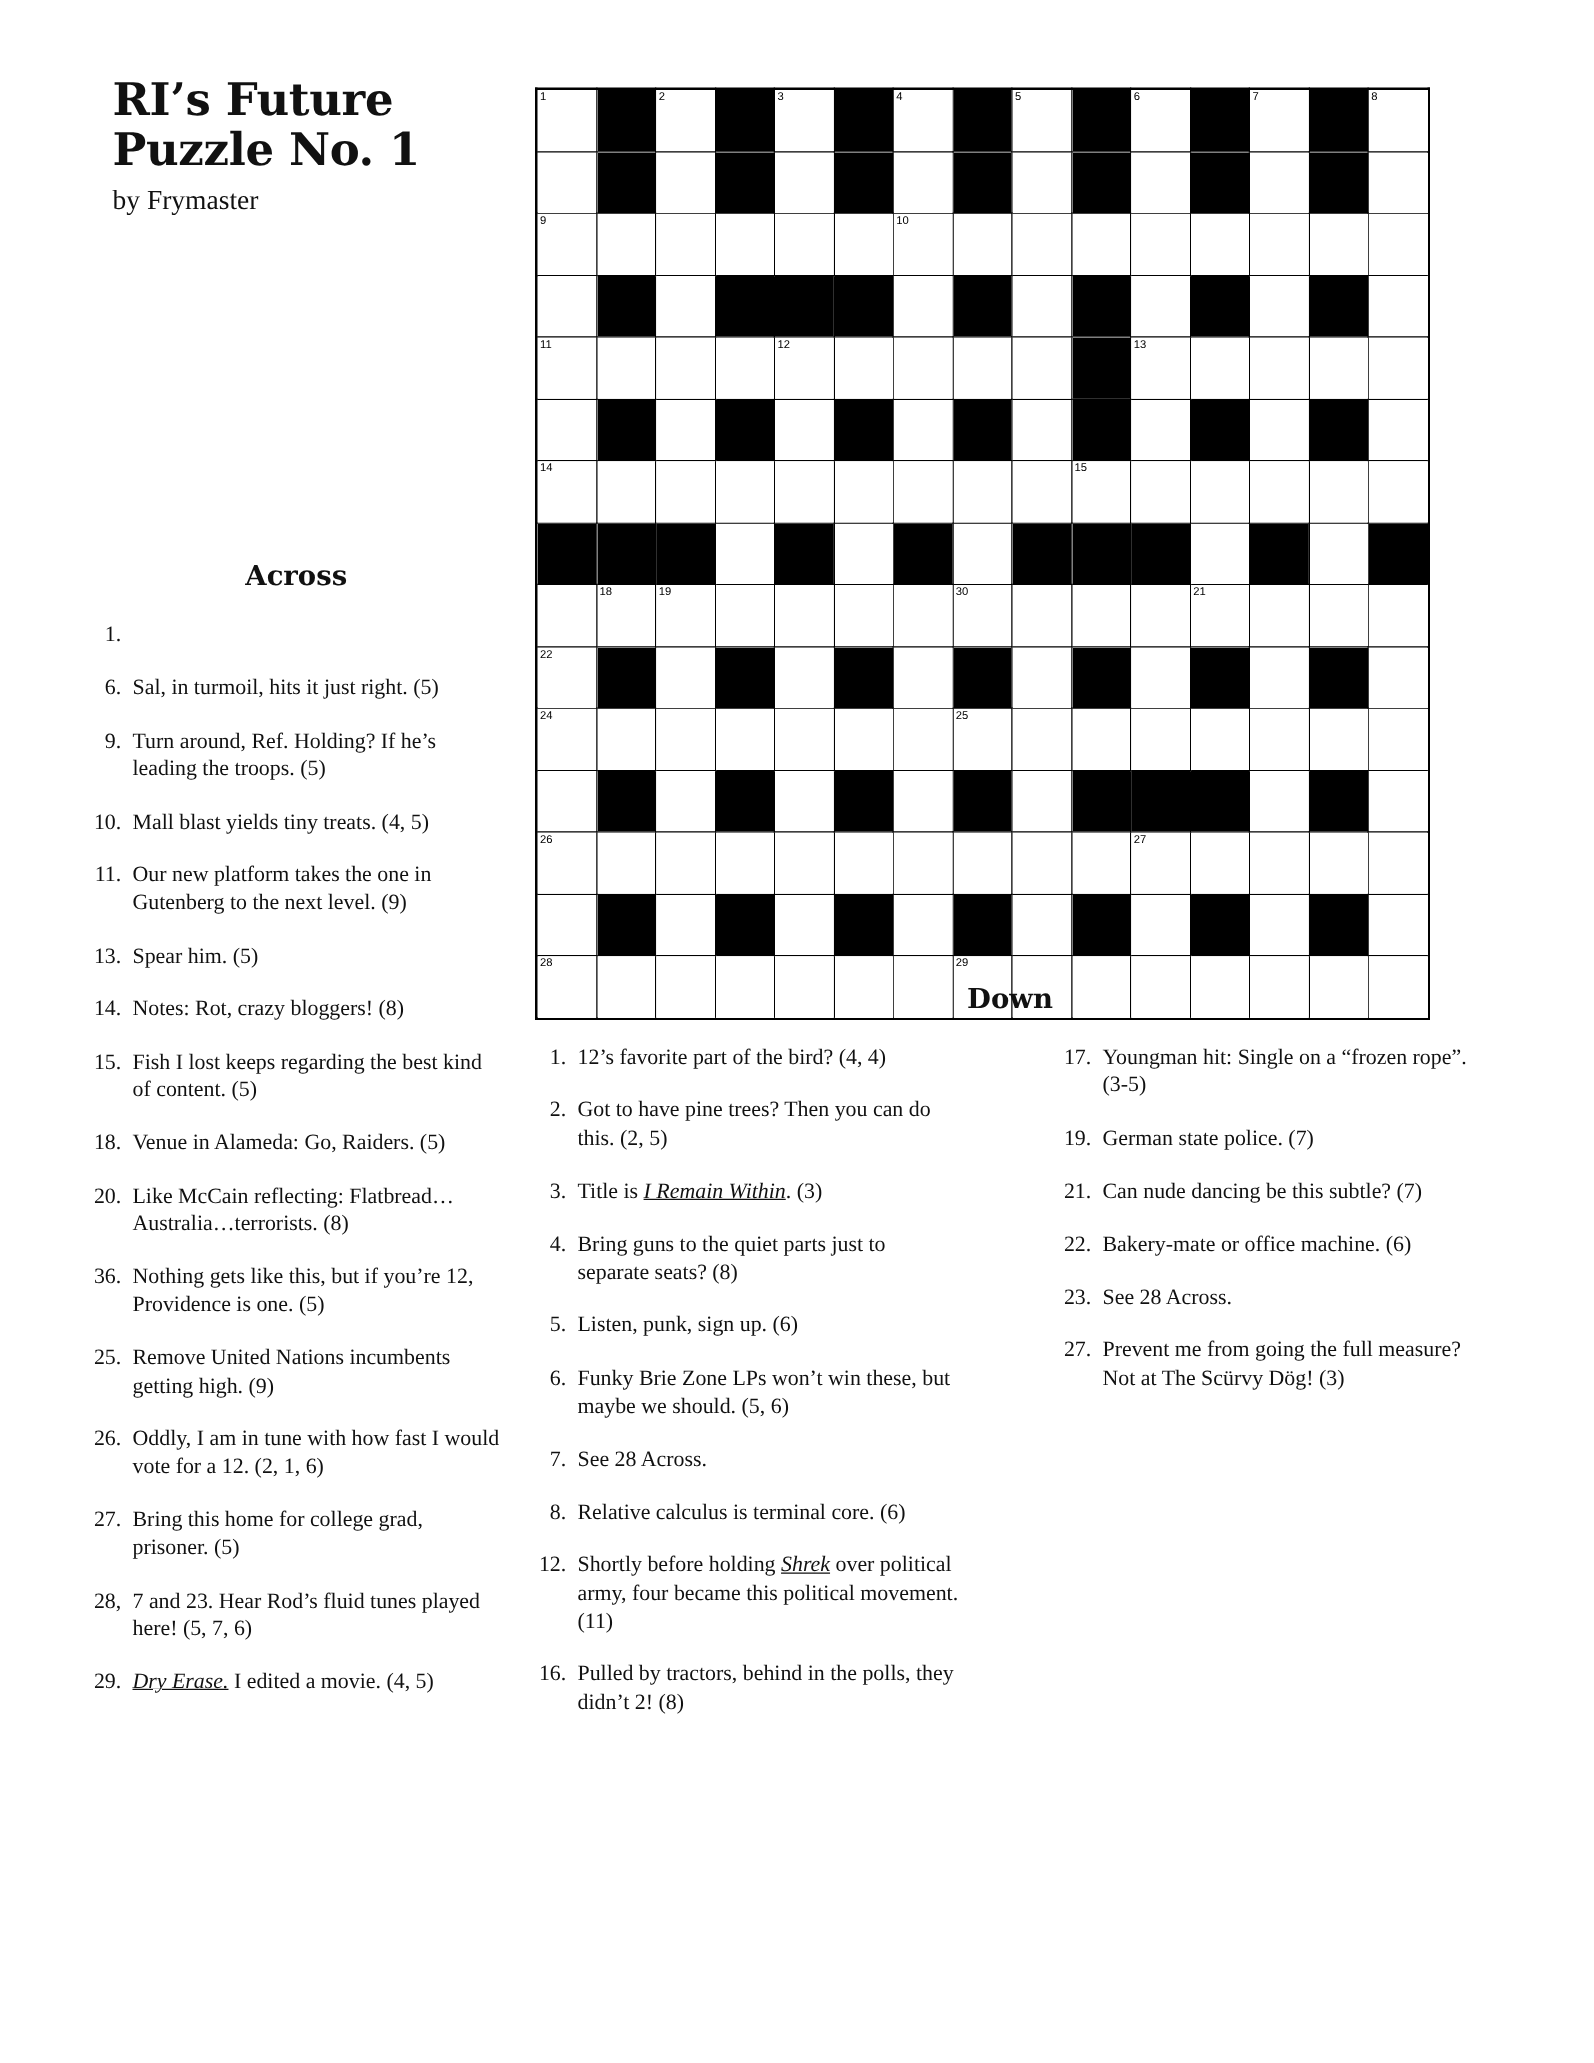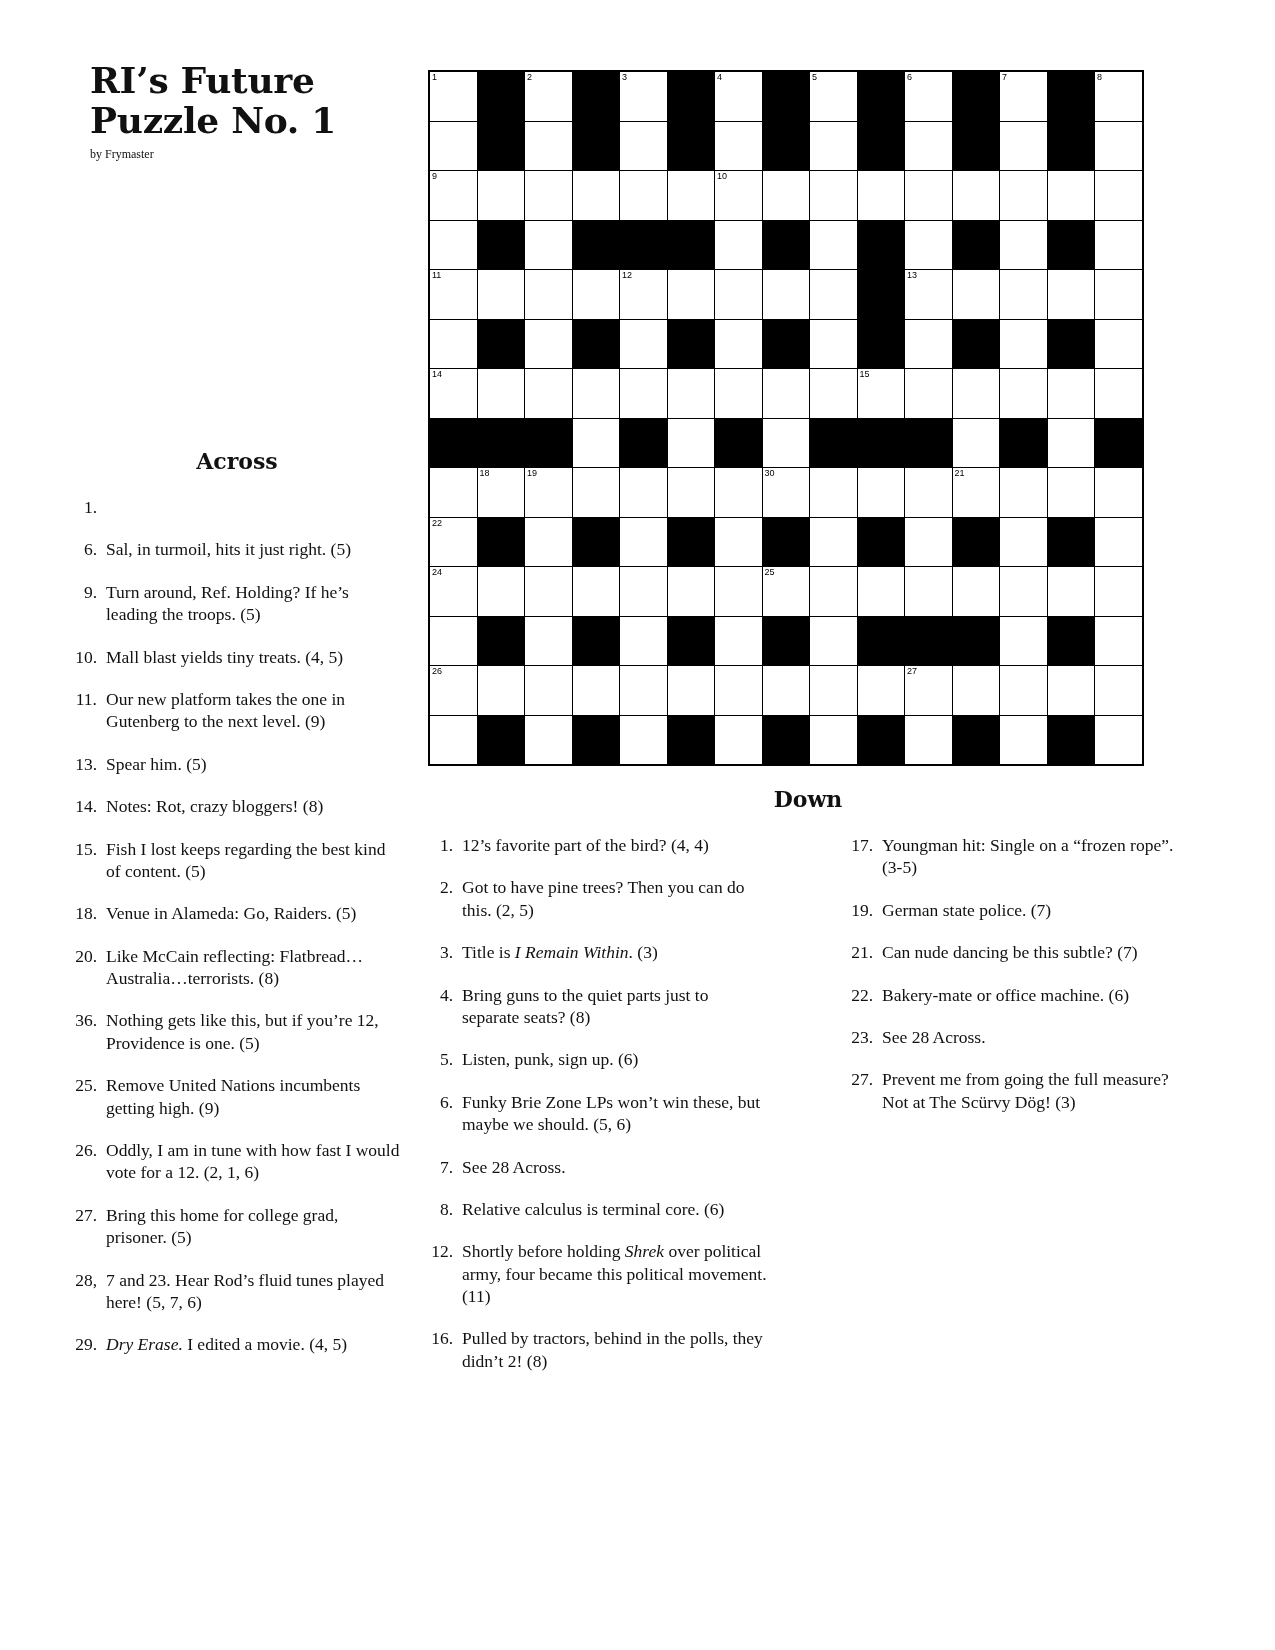--- a/index.html
+++ b/index.html
@@ -26,21 +26,21 @@
   }
   #puzzle-title {
     font-family: "DejaVu Serif", serif;
     font-weight: bold;
     font-size: 36px;
     line-height: 1.12;
     letter-spacing: -0.3px;
     margin: 0;
   }
   #puzzle-byline {
-    font-size: 12px;
+    font-size: 22px;
     margin-top: 6px;
     font-family: "Liberation Serif", serif;
   }
 
   
   #grid-wrap {
     position: absolute;
     left: 428px;
     top: 70px;
   }
@@ -111,21 +111,21 @@
   ul.clues li .cnum {
     flex: 0 0 auto;
     width: 34px;
     text-align: right;
     padding-right: 9px;
     box-sizing: border-box;
   }
   ul.clues li .ctext {
     flex: 1 1 auto;
   }
-  .ctext i { font-style: italic; }
+  .ctext i { font-style: italic; text-decoration: underline; }
 </style>
 </head>
 <body>
 
 <div id="title-block">
   <h1 id="puzzle-title">
     <span>RI’s Future</span><br>
     <span>Puzzle No. 1</span>
   </h1>
   <div id="puzzle-byline">by Frymaster</div>
@@ -413,20 +413,41 @@
           <td></td>
           <td class="block"></td>
           <td></td>
           <td class="block"></td>
           <td></td>
           <td class="block"></td>
           <td></td>
           <td class="block"></td>
           <td></td>
         </tr>
+        <tr>
+          <td>
+            <span class="num">28</span>
+          </td>
+          <td></td>
+          <td></td>
+          <td></td>
+          <td></td>
+          <td></td>
+          <td></td>
+          <td>
+            <span class="num">29</span>
+          </td>
+          <td></td>
+          <td></td>
+          <td></td>
+          <td></td>
+          <td></td>
+          <td></td>
+          <td></td>
+        </tr>
       </tbody>
   </table>
 </div>
 
 <div id="across-col">
   <h2 class="section-head">Across</h2>
   <ul class="clues" id="across-list">
       <li>
         <span class="cnum">1.</span>
       </li>

